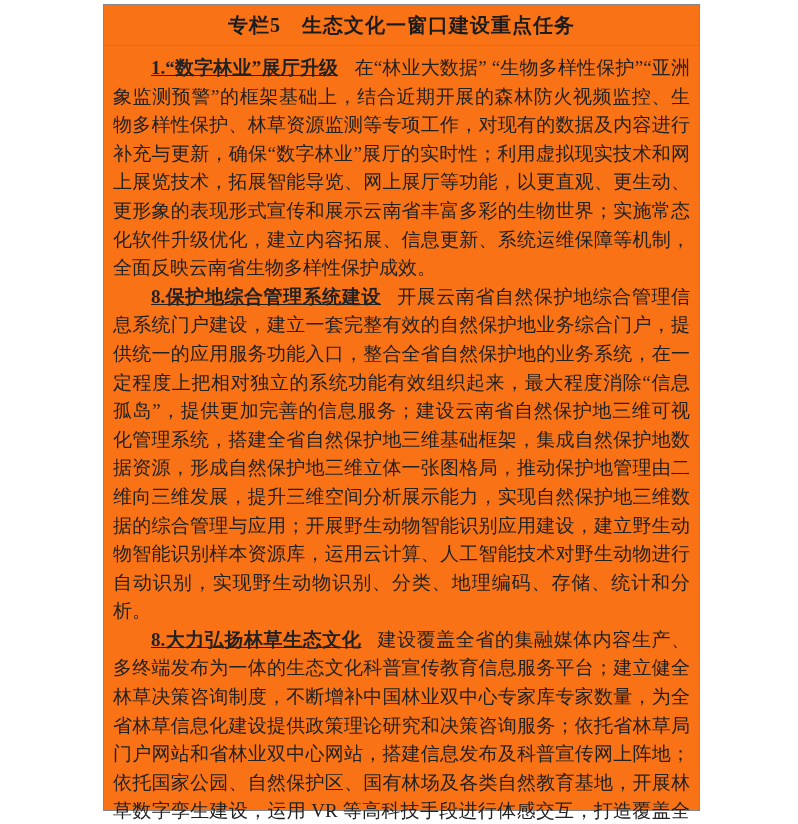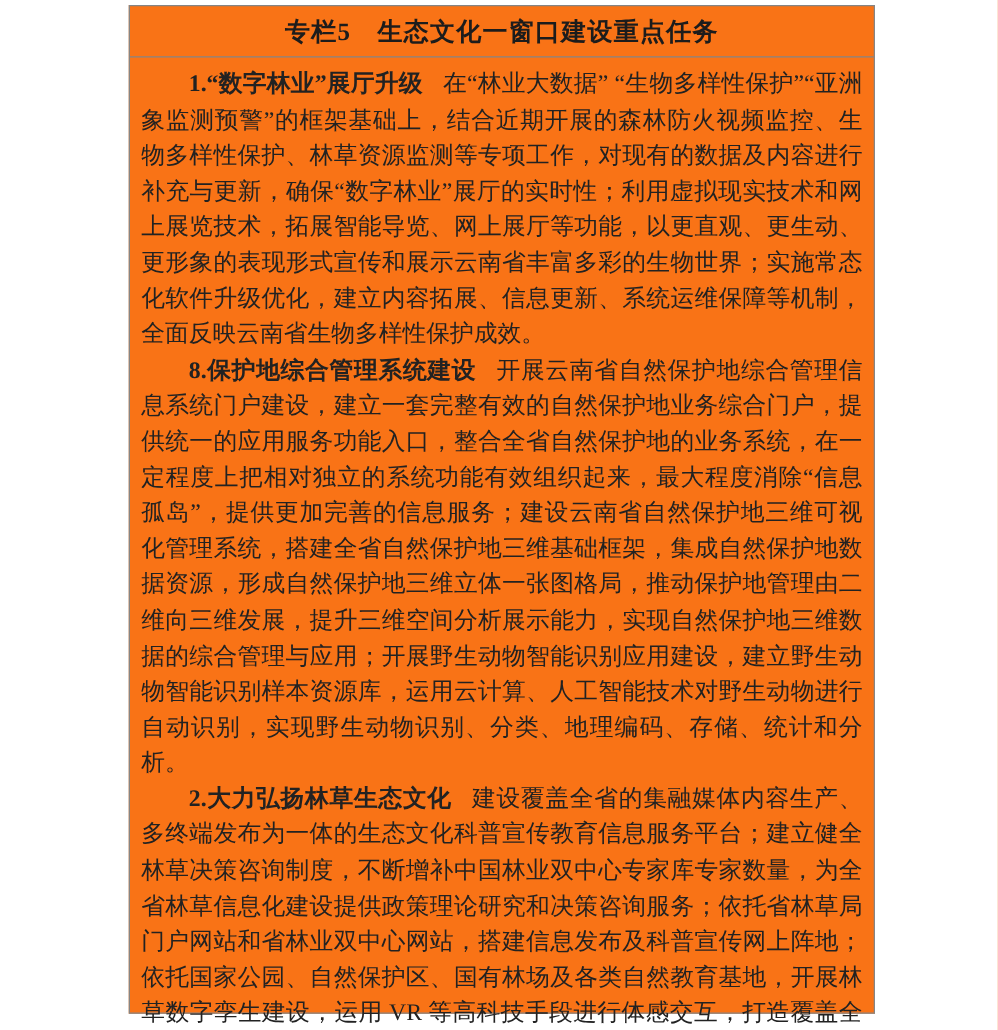--- a/index.html
+++ b/index.html
@@ -48,29 +48,30 @@
     text-align: justify;
     text-justify: inter-ideograph;
   }
   .box-body p {
     margin: 0;
     text-indent: 2em;
   }
   .para-lead {
     font-weight: bold;
     margin-right: 0.85em;
+    text-decoration: underline;
   }
 </style>
 </head>
 <body>
 
 <div class="page">
   <div class="feature-box">
     <div class="box-header">
       <span class="box-title">专栏5　生态文化一窗口建设重点任务</span>
     </div>
     <div class="box-body">
       <p><span class="para-lead">1.“数字林业”展厅升级</span><span>在“林业大数据” “生物多样性保护”“亚洲象监测预警”的框架基础上，结合近期开展的森林防火视频监控、生物多样性保护、林草资源监测等专项工作，对现有的数据及内容进行补充与更新，确保“数字林业”展厅的实时性；利用虚拟现实技术和网上展览技术，拓展智能导览、网上展厅等功能，以更直观、更生动、更形象的表现形式宣传和展示云南省丰富多彩的生物世界；实施常态化软件升级优化，建立内容拓展、信息更新、系统运维保障等机制，全面反映云南省生物多样性保护成效。</span></p>
       <p><span class="para-lead">8.保护地综合管理系统建设</span><span>开展云南省自然保护地综合管理信息系统门户建设，建立一套完整有效的自然保护地业务综合门户，提供统一的应用服务功能入口，整合全省自然保护地的业务系统，在一定程度上把相对独立的系统功能有效组织起来，最大程度消除“信息孤岛”，提供更加完善的信息服务；建设云南省自然保护地三维可视化管理系统，搭建全省自然保护地三维基础框架，集成自然保护地数据资源，形成自然保护地三维立体一张图格局，推动保护地管理由二维向三维发展，提升三维空间分析展示能力，实现自然保护地三维数据的综合管理与应用；开展野生动物智能识别应用建设，建立野生动物智能识别样本资源库，运用云计算、人工智能技术对野生动物进行自动识别，实现野生动物识别、分类、地理编码、存储、统计和分析。</span></p>
-      <p><span class="para-lead">2.大力弘扬林草生态文化</span><span>建设覆盖全省的集融媒体内容生产、多终端发布为一体的生态文化科普宣传教育信息服务平台；建立健全林草决策咨询制度，不断增补中国林业双中心专家库专家数量，为全省林草信息化建设提供政策理论研究和决策咨询服务；依托省林草局门户网站和省林业双中心网站，搭建信息发布及科普宣传网上阵地；依托国家公园、自然保护区、国有林场及各类自然教育基地，开展林草数字孪生建设，运用 VR 等高科技手段进行体感交互，打造覆盖全省的流动科普馆。</span></p>
+      <p><span class="para-lead">8.大力弘扬林草生态文化</span><span>建设覆盖全省的集融媒体内容生产、多终端发布为一体的生态文化科普宣传教育信息服务平台；建立健全林草决策咨询制度，不断增补中国林业双中心专家库专家数量，为全省林草信息化建设提供政策理论研究和决策咨询服务；依托省林草局门户网站和省林业双中心网站，搭建信息发布及科普宣传网上阵地；依托国家公园、自然保护区、国有林场及各类自然教育基地，开展林草数字孪生建设，运用 VR 等高科技手段进行体感交互，打造覆盖全省的流动科普馆。</span></p>
     </div>
   </div>
 </div>
 
 </body></html>

